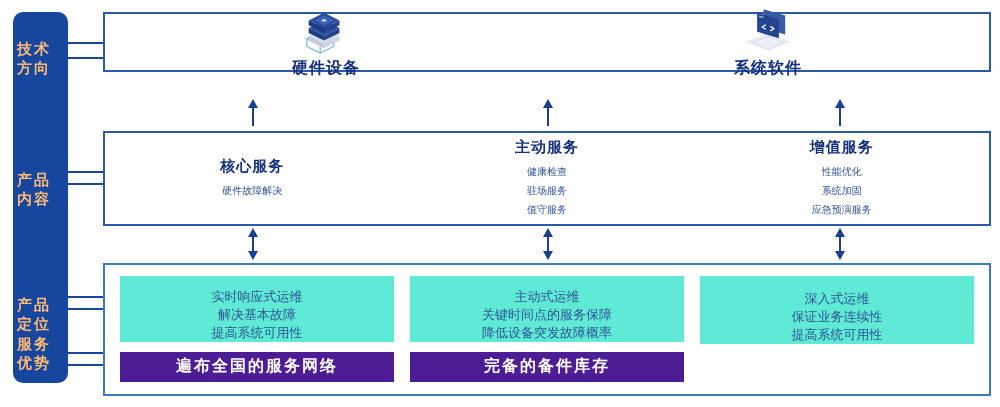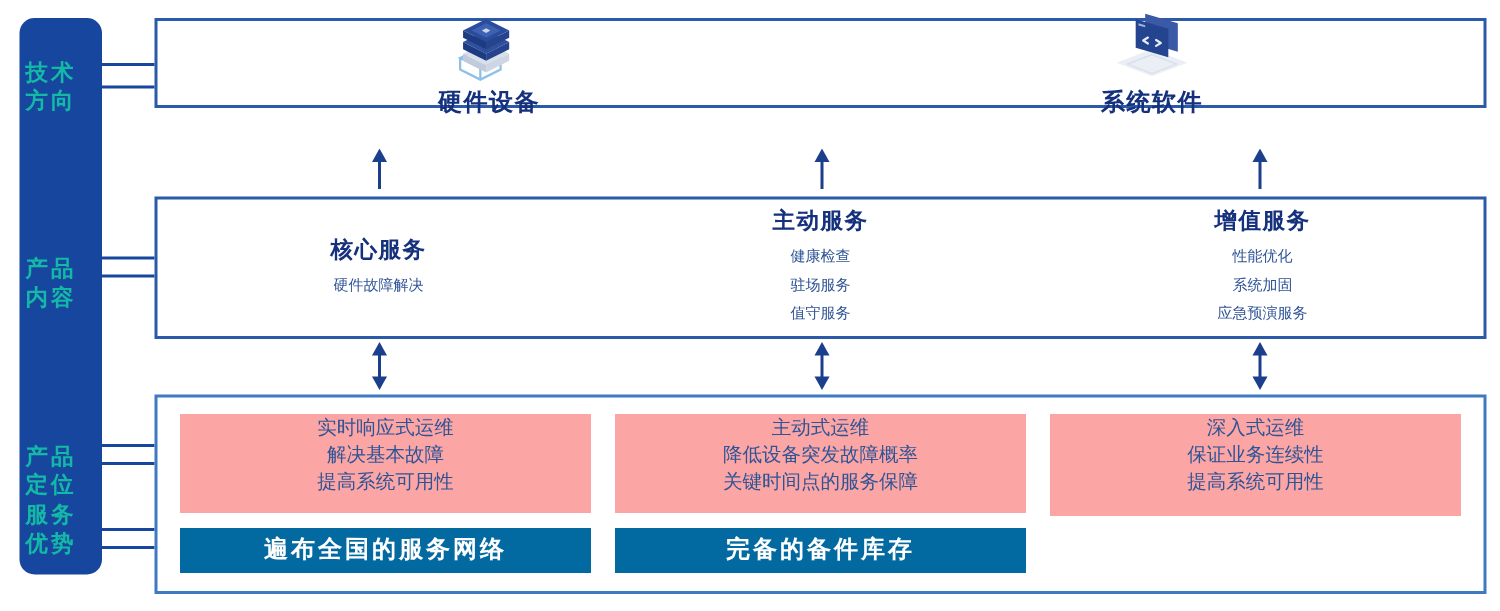--- a/index.html
+++ b/index.html
@@ -18,21 +18,21 @@
   .sidebar {
     position: absolute;
     left: 13px; top: 12px;
     width: 55px; height: 371px;
     background: #17469E;
     border-radius: 10px;
   }
   .rail-label {
     position: absolute;
     left: 0; width: 42px;
-    color: #14b8a6;
+    color: #fdba74;
     font-size: 15px;
     font-weight: bold;
     text-align: center;
     line-height: 19px;
     letter-spacing: 2px;
   }
   .rail-label span { display: block; }
   .lbl-tech { top: 27px; }
   .lbl-content { top: 158px; }
   .lbl-position { top: 283px; }
@@ -88,36 +88,36 @@
     color: #2F5496;
     font-size: 10px;
     line-height: 19px;
     text-align: center;
   }
 
   
   .bottom-col { flex: 1; display: flex; flex-direction: column; }
   .gray-box {
     height: 68px;
-    background: #fca5a5;
+    background: #5eead4;
     display: flex;
     flex-direction: column;
     align-items: center;
-    justify-content: flex-start;
+    justify-content: flex-end;
   }
   .gray-line {
     color: #2F5496;
     font-size: 13px;
     line-height: 18px;
     text-align: center;
   }
   .blue-bar {
     margin-top: 10px;
     height: 31px;
-    background: #0369a1;
+    background: #4c1d95;
     color: #ffffff;
     font-size: 16px;
     font-weight: bold;
     letter-spacing: 2px;
     display: flex;
     align-items: center;
     justify-content: center;
   }
 
   
@@ -276,22 +276,22 @@
         <div class="gray-line">实时响应式运维</div>
         <div class="gray-line">解决基本故障</div>
         <div class="gray-line">提高系统可用性</div>
       </div>
       <div class="blue-bar">遍布全国的服务网络</div>
     </div>
 
     <div class="bottom-col">
       <div class="gray-box">
         <div class="gray-line">主动式运维</div>
+        <div class="gray-line">关键时间点的服务保障</div>
         <div class="gray-line">降低设备突发故障概率</div>
-        <div class="gray-line">关键时间点的服务保障</div>
       </div>
       <div class="blue-bar">完备的备件库存</div>
     </div>
 
     <div class="bottom-col">
       <div class="gray-box">
         <div class="gray-line">深入式运维</div>
         <div class="gray-line">保证业务连续性</div>
         <div class="gray-line">提高系统可用性</div>
       </div>

